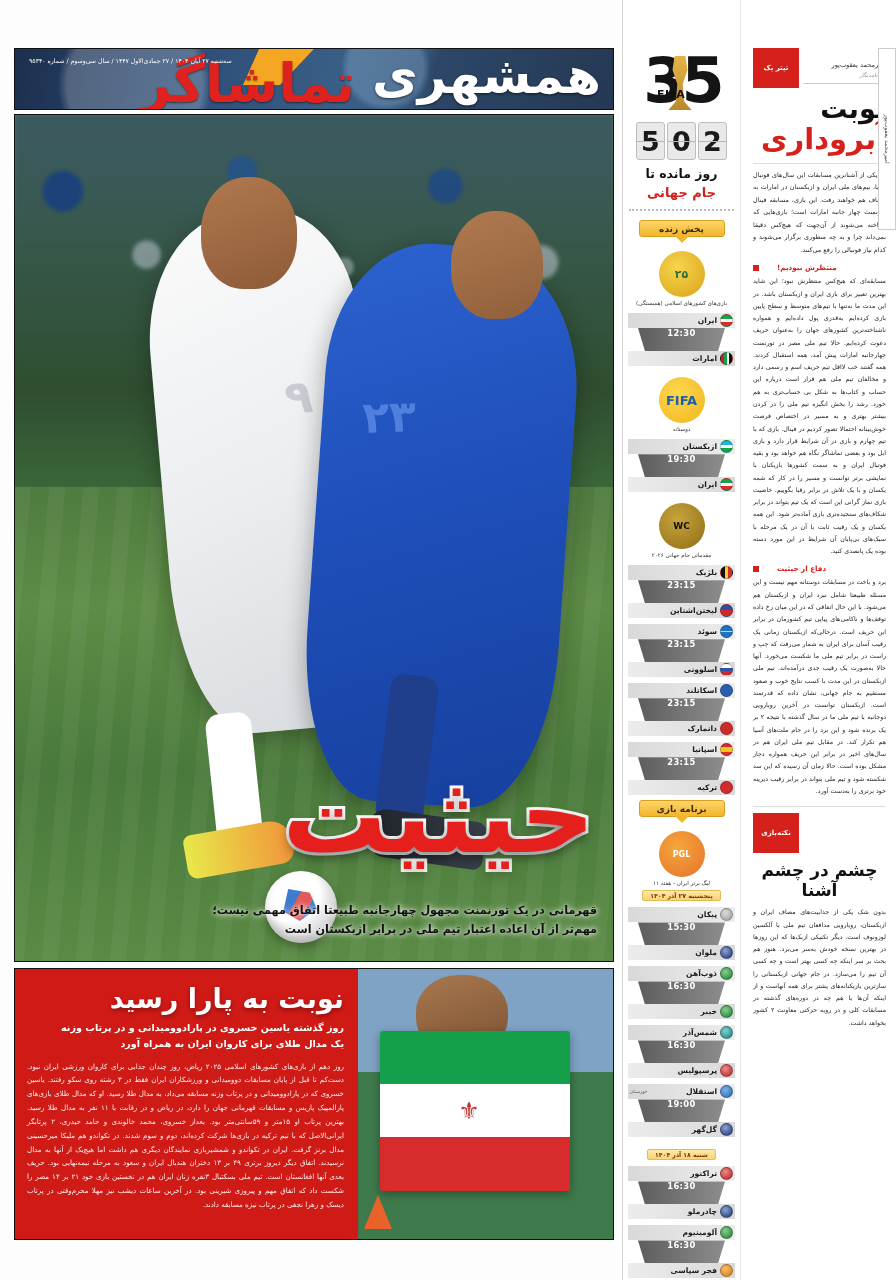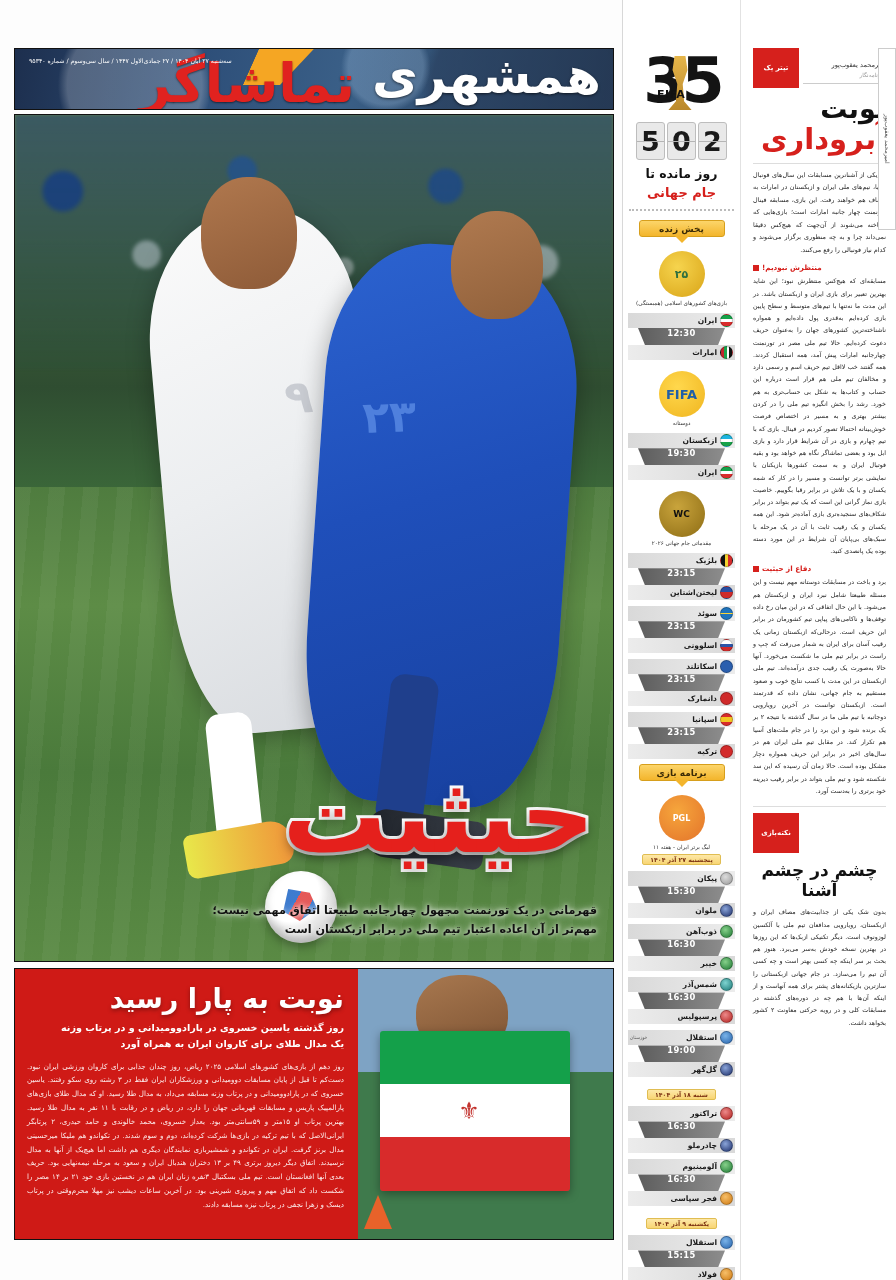--- a/index.html
+++ b/index.html
@@ -300,21 +300,21 @@
     border:1px solid rgba(0,0,0,.25); background:#bbb;
   }
   .m-team { font-size:7.6px; font-weight:bold; color:#1a1a1a; flex:1;
             white-space:nowrap; overflow:hidden; }
   .m-team.l { text-align:right; }
   .m-team.r { text-align:right; }
   .m-sub { font-size:4.6px; font-weight:normal; color:#555; }
   .m-time {
     background: linear-gradient(90deg,#5d5d5d,#8d8d8d);
     color:#fff; font-size:8.4px; font-weight:bold; text-align:center;
-    height:17px; line-height:11px; letter-spacing:.4px;
+    height:23px; line-height:11px; letter-spacing:.4px;
     clip-path: polygon(0 0, 100% 0, 92% 100%, 8% 100%);
     margin:0 10px;
   }
 
   
   .f-ir { background: linear-gradient(180deg,#17a34a 33%, #fff 33% 66%, #da2c2c 66%); }
   .f-ae { background: linear-gradient(90deg,#c0272d 0 28%, #17a34a 28% 52%, #fff 52% 76%, #111 76%); }
   .f-uz { background: linear-gradient(180deg,#1eb5e0 33%, #fff 33% 66%, #17a34a 66%); }
   .f-be { background: linear-gradient(90deg,#111 0 33%, #f3d12e 33% 66%, #d62b2b 66%); }
   .f-li { background: linear-gradient(180deg,#2b4fa2 50%, #cf2a2a 50%); }
@@ -353,21 +353,21 @@
   .art-title {
     text-align:right; font-size:27px; font-weight:bold; color:#111;
     line-height:1.08; margin-top:10px;
   }
   .art-title .red { color:#d6201c; display:block; font-size:29px; }
   .art-lead {
     font-size:6.4px; line-height:1.95; text-align:justify; color:#1e1e1e;
     margin-top:8px; border-top:1px solid #ddd; padding-top:5px;
   }
   .sub-h {
-    display:flex; align-items:center; justify-content:flex-end; gap:3px;
+    display:flex; align-items:center; justify-content:flex-end; gap:18px;
     margin:7px 0 3px; font-size:7.2px; font-weight:bold; color:#d6201c;
   }
   .sub-h .sq { width:6px; height:6px; background:#d6201c; display:inline-block; }
   .art-body { font-size:6.3px; line-height:1.95; text-align:justify; color:#1e1e1e; }
   .hr-thin { border-top:1px solid #ddd; margin:9px 0 6px; }
   .art2-title {
     text-align:center; font-size:17px; font-weight:bold; color:#111;
     line-height:1.15; margin-top:6px;
   }
   .col-spacer { flex:1; }

